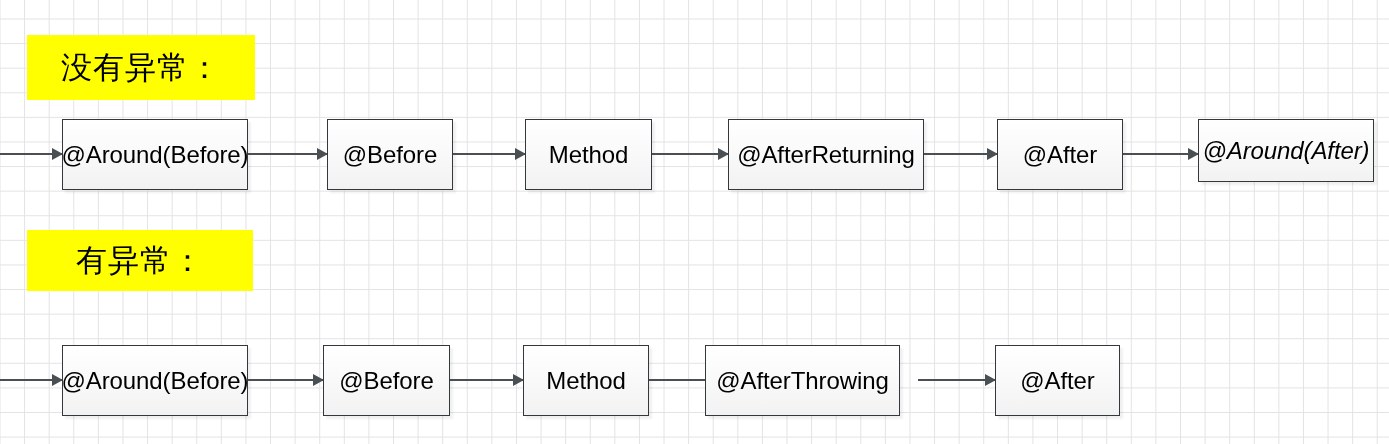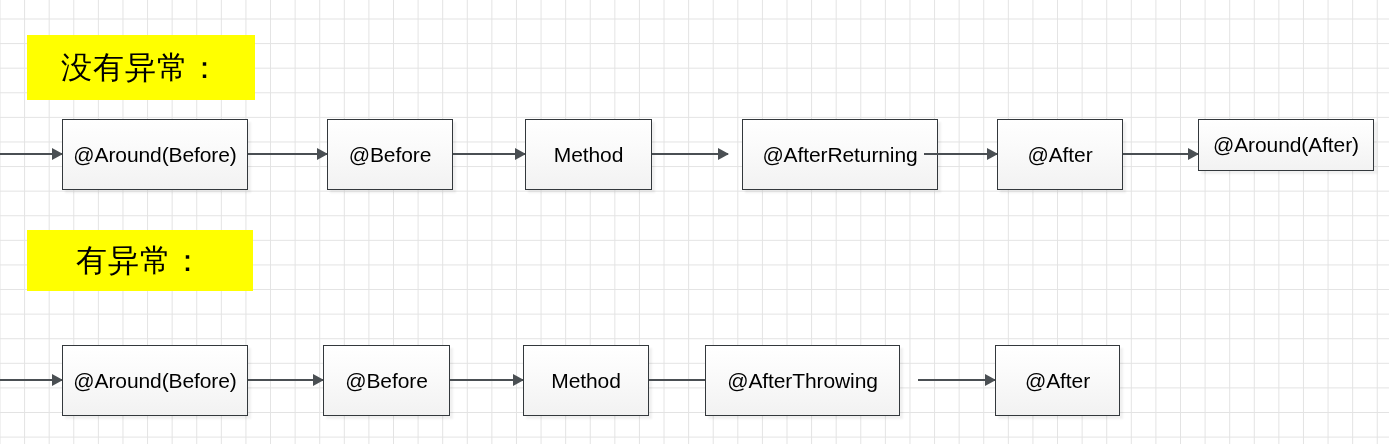--- a/index.html
+++ b/index.html
@@ -23,21 +23,21 @@
   .node {
     position: absolute;
     box-sizing: border-box;
     border: 1px solid #33383c;
     background: linear-gradient(to bottom, #ffffff 0%, #fbfbfb 35%, #f2f2f2 100%);
     box-shadow: 3px 3px 2px rgba(0,0,0,0.06);
     display: flex;
     align-items: center;
     justify-content: center;
     color: #000000;
-    font-size: 21px;
+    font-size: 24px;
     font-family: "Liberation Sans", sans-serif;
     letter-spacing: -0.1px;
     white-space: nowrap;
   }
   .label-box {
     position: absolute;
     box-sizing: border-box;
     background: #ffff00;
     display: flex;
     align-items: center;
@@ -80,29 +80,29 @@
   <div class="edge" style="left:248px; top:153px; width:79px;"></div>
 
   <div class="node" style="left:327px; top:119px; width:126px; height:71px;">@Before</div>
 
   <div class="edge" style="left:453px; top:153px; width:72px;"></div>
 
   <div class="node" style="left:525px; top:119px; width:127px; height:71px;">Method</div>
 
   <div class="edge" style="left:652px; top:153px; width:76px;"></div>
 
-  <div class="node" style="left:728px; top:119px; width:196px; height:71px;margin-left:14px;">@AfterReturning</div>
+  <div class="node" style="left:728px; top:119px; width:196px; height:71px;">@AfterReturning</div>
 
   <div class="edge" style="left:924px; top:153px; width:73px;"></div>
 
   <div class="node" style="left:997px; top:119px; width:126px; height:71px;">@After</div>
 
   <div class="edge" style="left:1123px; top:153px; width:75px;"></div>
 
-  <div class="node" style="left:1198px; top:119px; width:176px; height:52px;">@Around(After)</div>
+  <div class="node" style="left:1198px; top:119px; width:176px; height:63px;font-style:italic;">@Around(After)</div>
 
   <div class="label-box" style="left:27px; top:230px; width:226px; height:61px;">有异常：</div>
 
   <div class="edge" style="left:0px; top:379px; width:62px;"></div>
 
   <div class="node" style="left:62px; top:345px; width:186px; height:71px;">@Around(Before)</div>
 
   <div class="edge" style="left:248px; top:379px; width:75px;"></div>
 
   <div class="node" style="left:323px; top:345px; width:127px; height:71px;">@Before</div>

